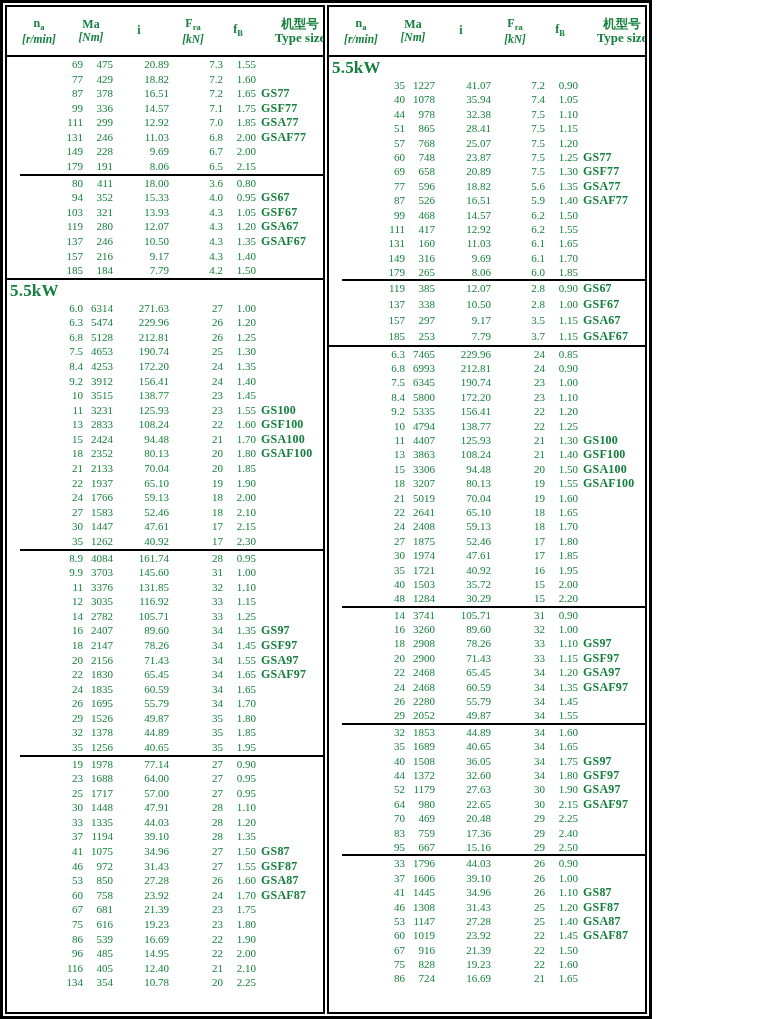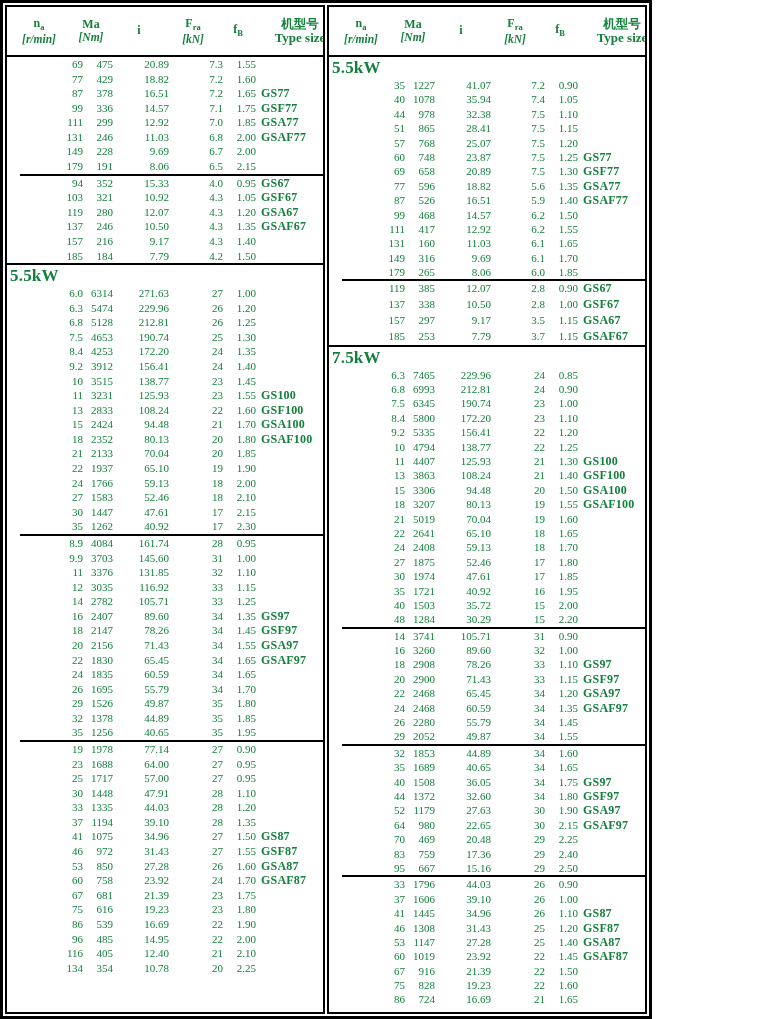--- a/index.html
+++ b/index.html
@@ -150,32 +150,41 @@
             <div class="c-num">6.5</div>
             <div class="c-num">2.15</div>
             <div class="c-type"></div>
             <div class="c-pole"></div>
           </div>
           <div class="pole-label" style="top: 59px;">4P</div>
         </div>
         <div class="block-sep"></div>
         <div class="block" data-blk="1">
           <div class="row">
+            <div class="c-num">80</div>
+            <div class="c-num">411</div>
+            <div class="c-num">18.00</div>
+            <div class="c-num">3.6</div>
+            <div class="c-num">0.80</div>
+            <div class="c-type"></div>
+            <div class="c-pole"></div>
+          </div>
+          <div class="row">
             <div class="c-num">94</div>
             <div class="c-num">352</div>
             <div class="c-num">15.33</div>
             <div class="c-num">4.0</div>
             <div class="c-num">0.95</div>
             <div class="c-type">GS67</div>
             <div class="c-pole"></div>
           </div>
           <div class="row">
             <div class="c-num">103</div>
             <div class="c-num">321</div>
-            <div class="c-num">10.92</div>
+            <div class="c-num">13.93</div>
             <div class="c-num">4.3</div>
             <div class="c-num">1.05</div>
             <div class="c-type">GSF67</div>
             <div class="c-pole"></div>
           </div>
           <div class="row">
             <div class="c-num">119</div>
             <div class="c-num">280</div>
             <div class="c-num">12.07</div>
             <div class="c-num">4.3</div>
@@ -846,21 +855,20 @@
             <div class="c-num">7.79</div>
             <div class="c-num">3.7</div>
             <div class="c-num">1.15</div>
             <div class="c-type">GSAF67</div>
             <div class="c-pole"></div>
           </div>
           <div class="pole-label" style="top: 32px;">4P</div>
         </div>
       </div>
       <div class="section" data-sec="1">
-        <div class="sec-title">7.5kW</div>
         <div class="block" data-blk="0">
           <div class="row">
             <div class="c-num">6.3</div>
             <div class="c-num">7465</div>
             <div class="c-num">229.96</div>
             <div class="c-num">24</div>
             <div class="c-num">0.85</div>
             <div class="c-type"></div>
             <div class="c-pole"></div>
           </div>

